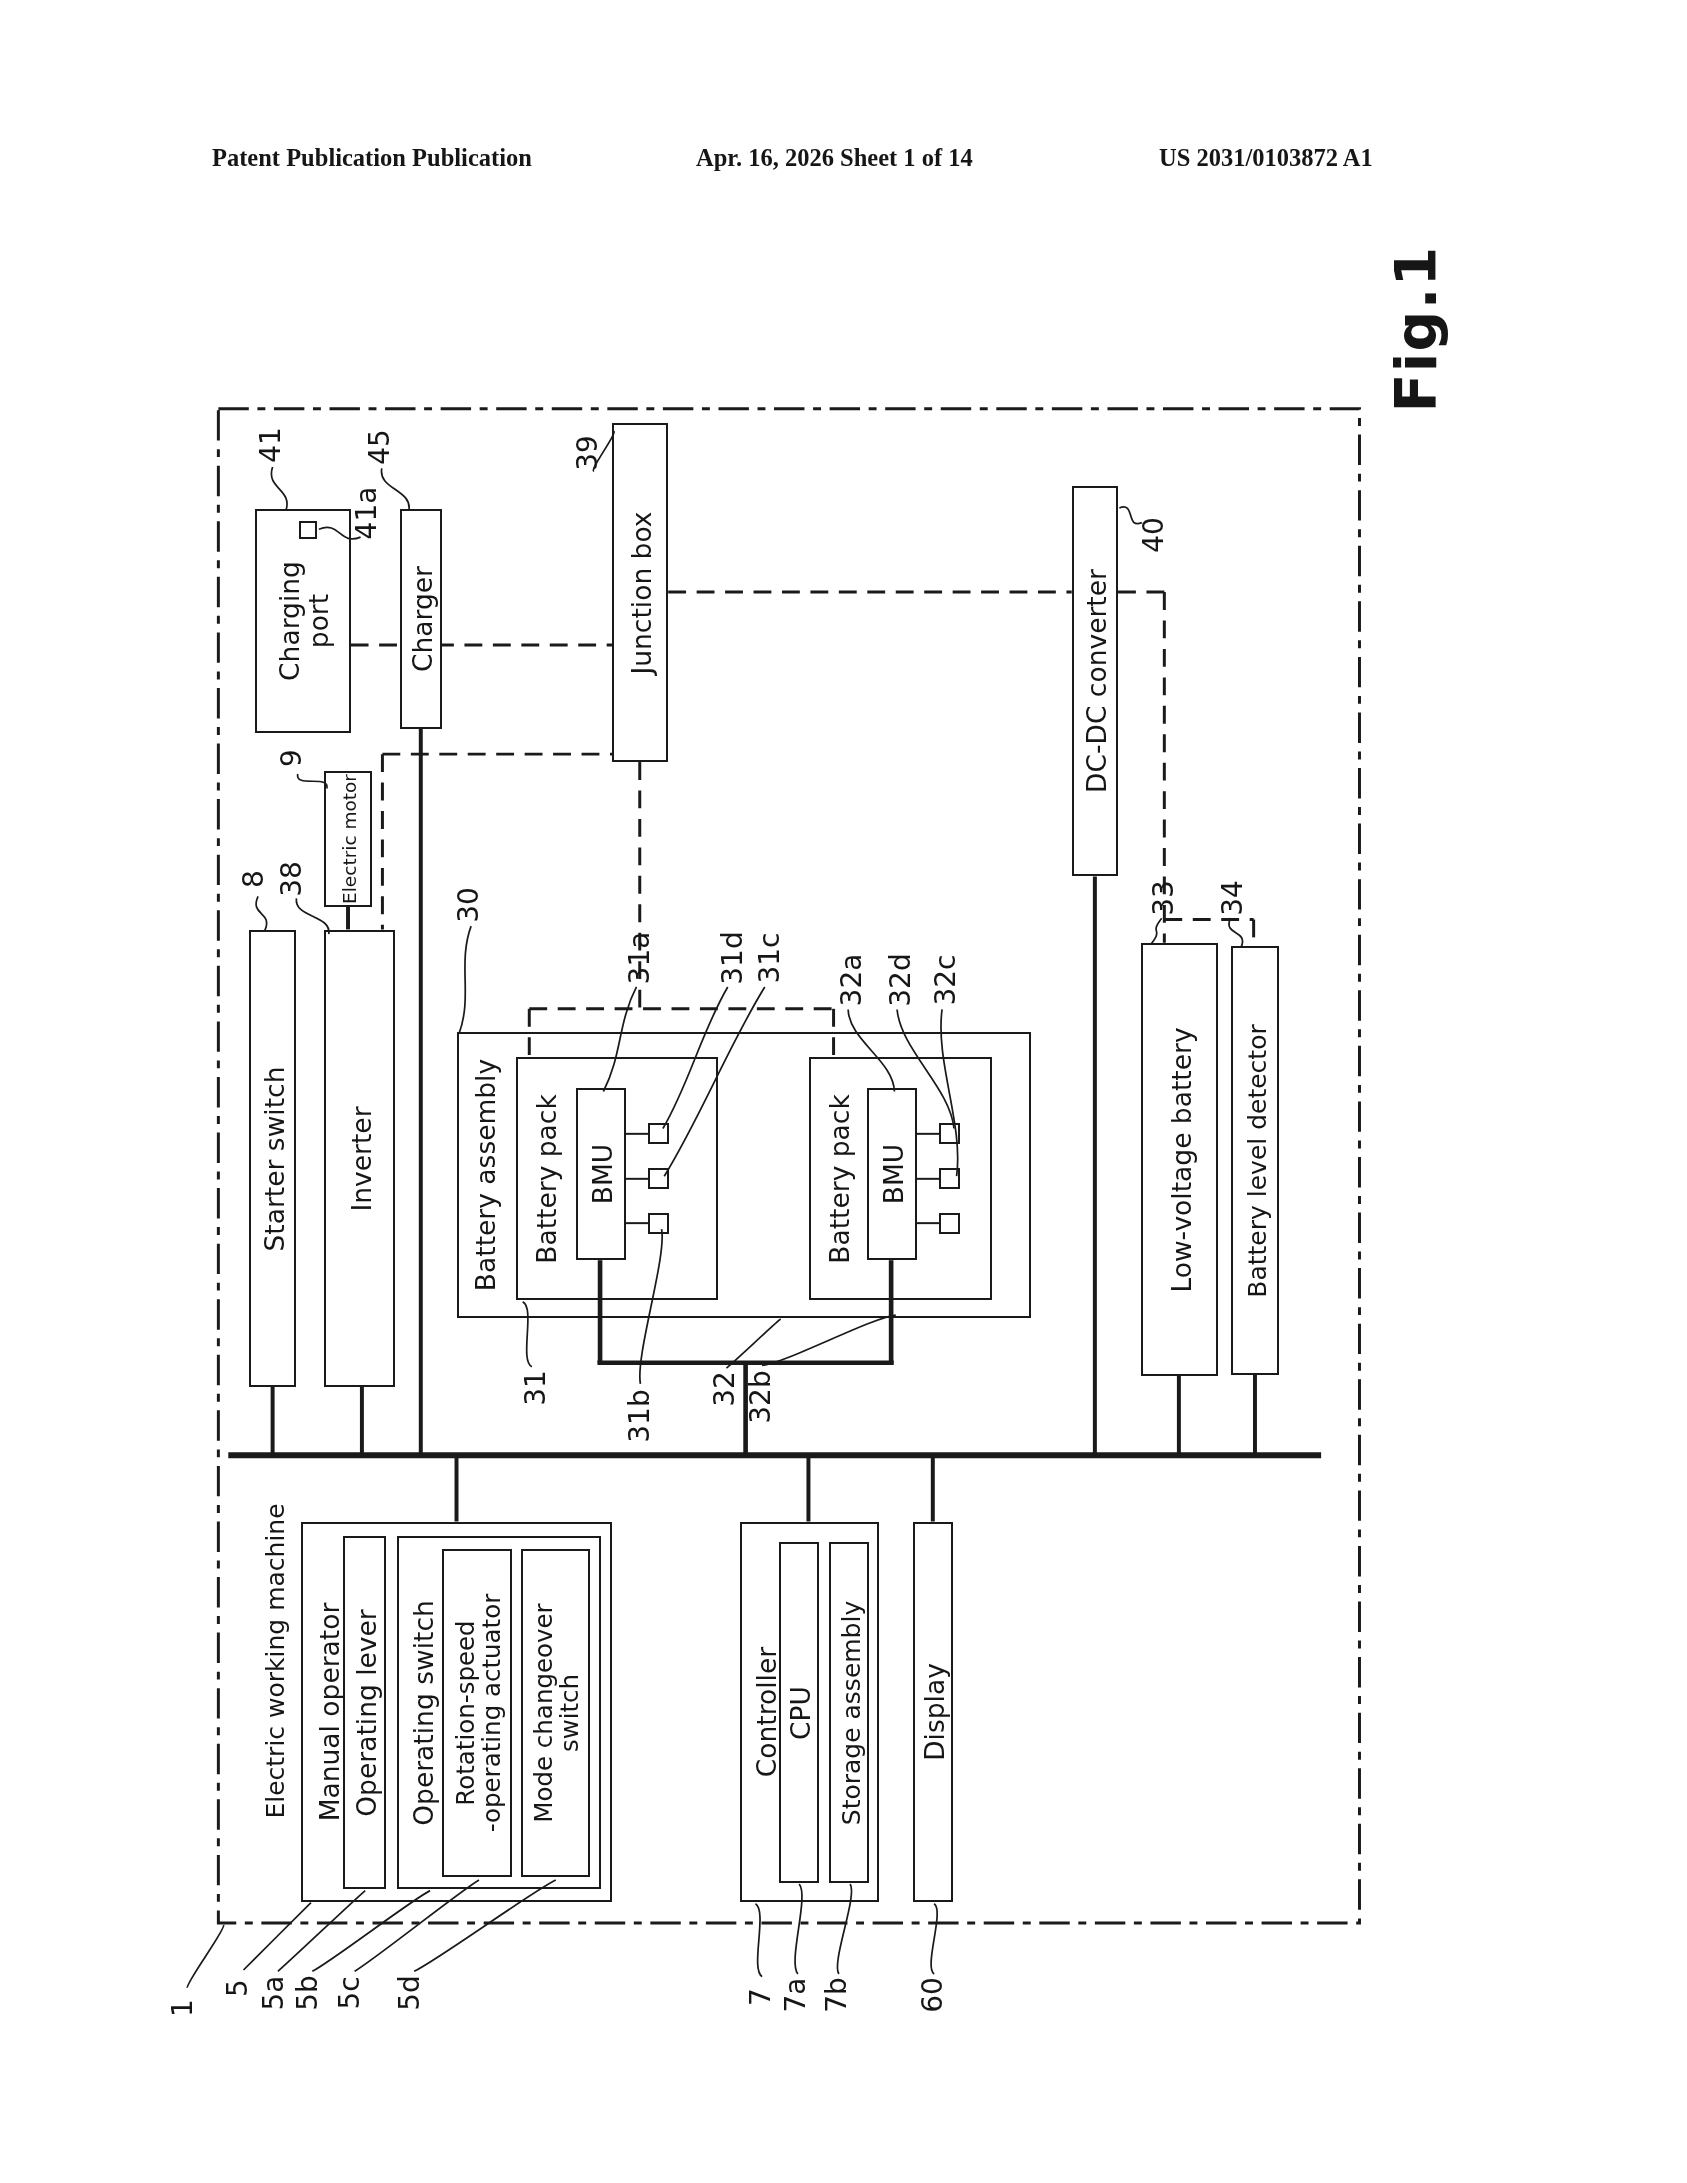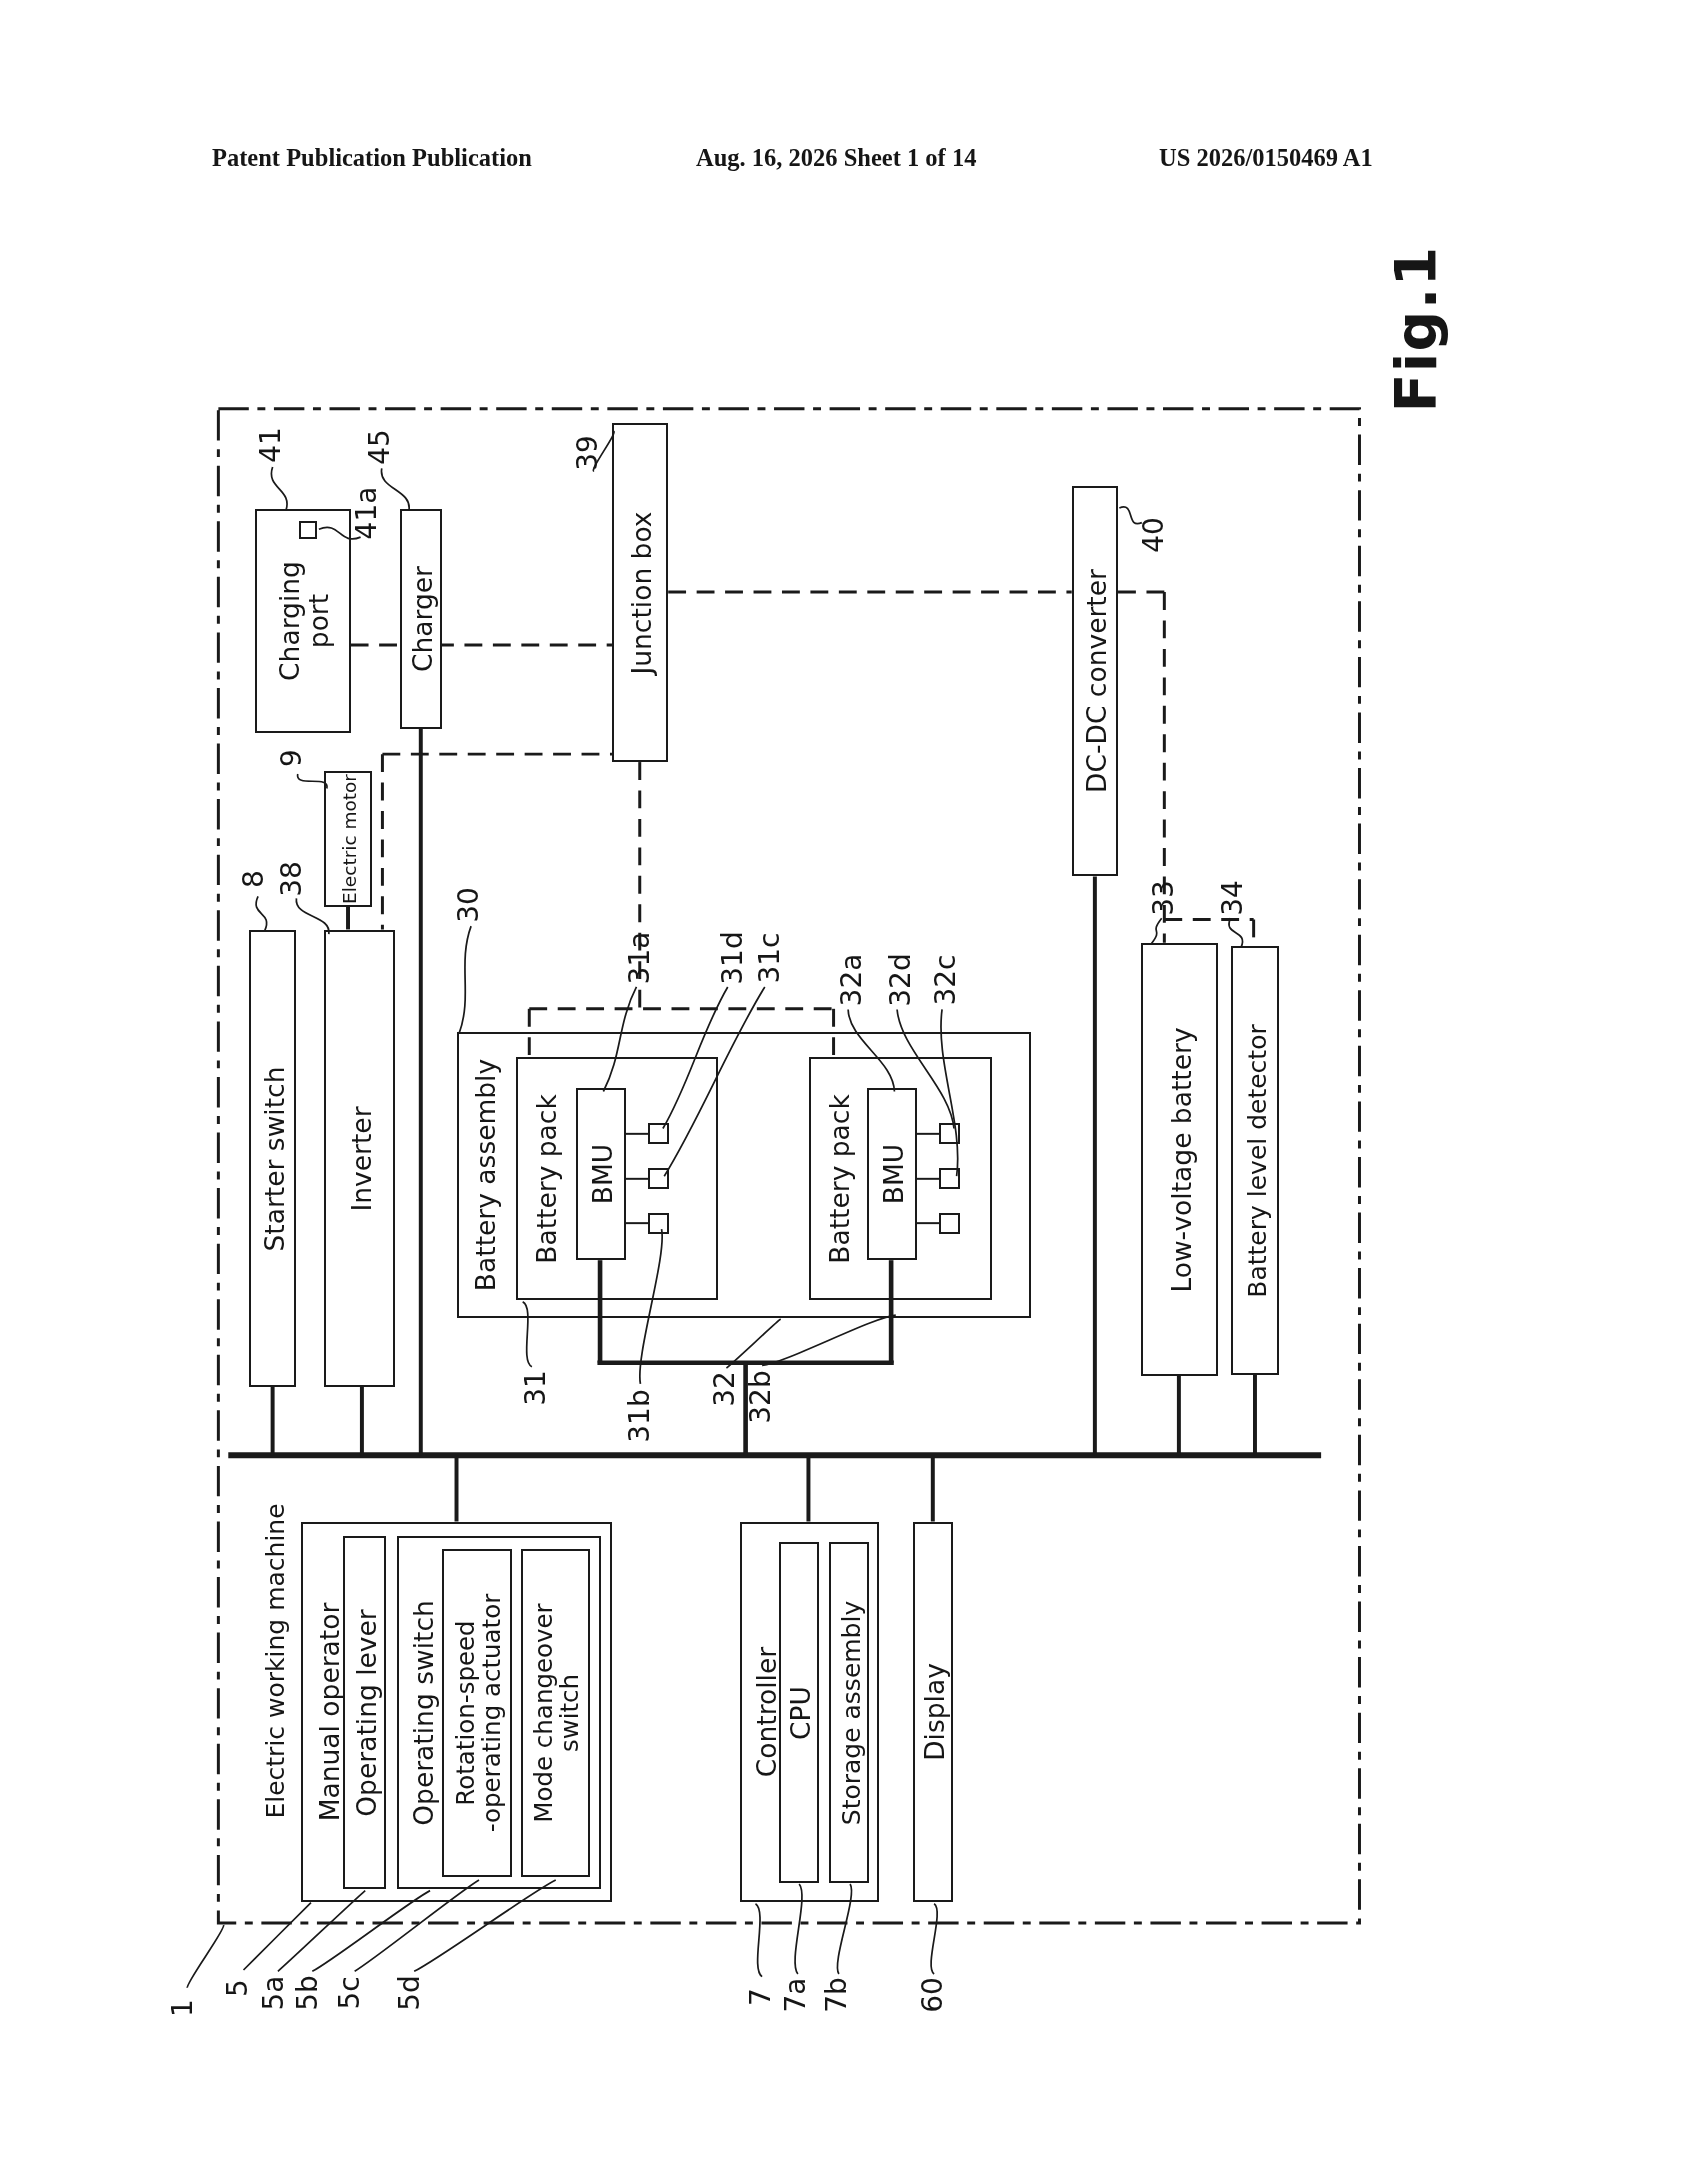--- a/index.html
+++ b/index.html
@@ -17,22 +17,22 @@
   .ref{position:absolute;z-index:4;white-space:pre;color:#161616;
        transform:translate(-50%,-50%) rotate(-90deg);}
   .fig{font-weight:bold;letter-spacing:1.3px;}
 </style>
 </head>
 <body>
 
 <div class="page">
   <div class="hdr">
     <span style="left:212px">Patent Publication Publication</span>
-    <span style="left:696px">Aug. 16, 2026  Sheet 1 of 14</span>
-    <span style="left:1159px">US 2026/0150469 A1</span>
+    <span style="left:696px">Apr. 16, 2026  Sheet 1 of 14</span>
+    <span style="left:1159px">US 2031/0103872 A1</span>
   </div>
   <svg id="lines-under" class="layer" width="1687" height="2183" viewBox="0 0 2550 3300">
       <rect x="330" y="618" width="1725" height="2289" fill="none" stroke="#1a1a1a" stroke-width="4.5" stroke-dasharray="46 13 12 13"></rect>
       <line x1="345" y1="2200" x2="1997" y2="2200" stroke="#1a1a1a" stroke-width="9"></line>
       <line x1="636" y1="1102" x2="636" y2="2200" stroke="#1a1a1a" stroke-width="6"></line>
       <line x1="526" y1="1370" x2="526" y2="1405" stroke="#1a1a1a" stroke-width="6"></line>
       <line x1="412" y1="2095" x2="412" y2="2200" stroke="#1a1a1a" stroke-width="6"></line>
       <line x1="547" y1="2095" x2="547" y2="2200" stroke="#1a1a1a" stroke-width="6"></line>
       <line x1="1655" y1="1325" x2="1655" y2="2200" stroke="#1a1a1a" stroke-width="6"></line>
       <line x1="1782" y1="2080" x2="1782" y2="2200" stroke="#1a1a1a" stroke-width="6"></line>

